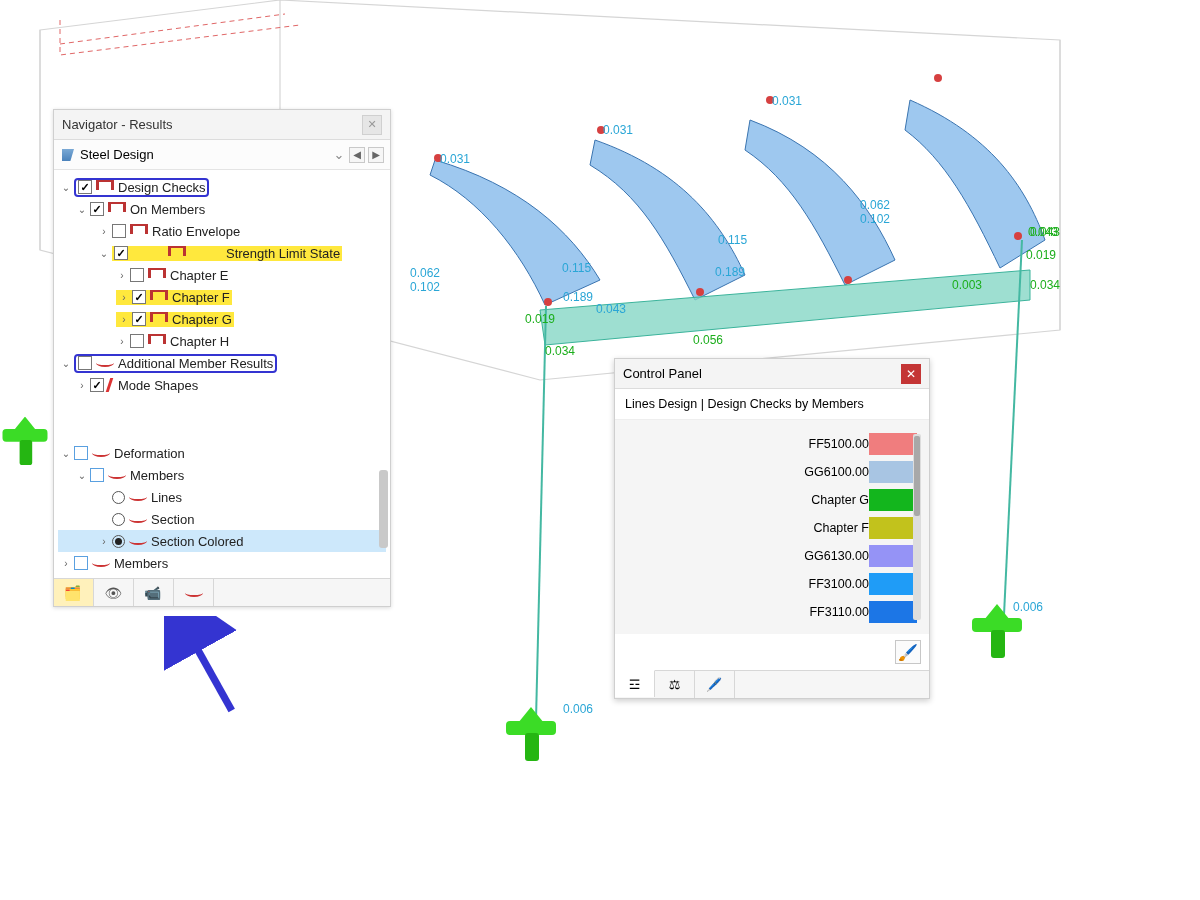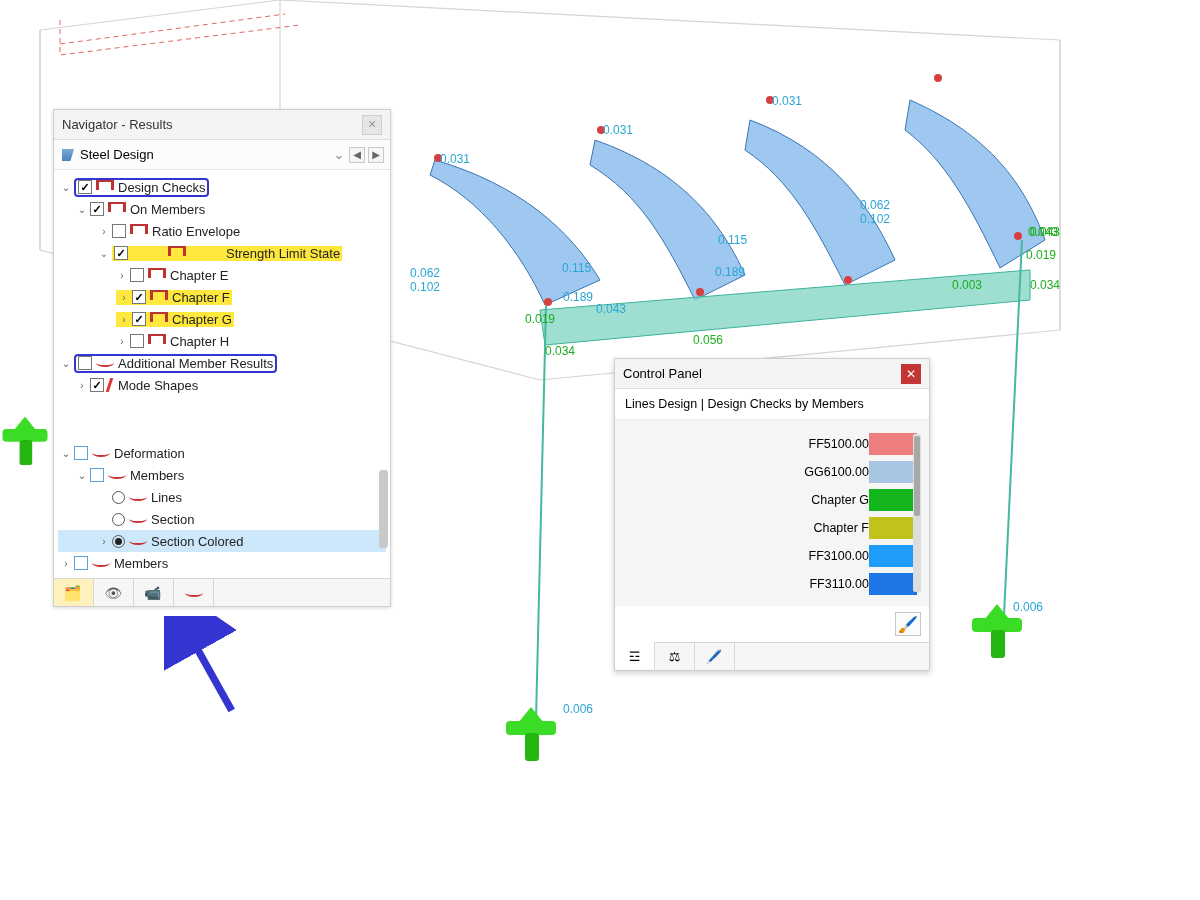--- a/index.html
+++ b/index.html
@@ -331,20 +331,24 @@
       </div>
     <div class="legend-row">
         <span class="ll">Chapter G</span>
         <span class="sw" style="background:#13b61d"></span>
       </div>
     <div class="legend-row">
         <span class="ll">Chapter F</span>
         <span class="sw" style="background:#c2c21c"></span>
       </div>
     <div class="legend-row">
+        <span class="ll">GG6130.00</span>
+        <span class="sw" style="background:#9593f6"></span>
+      </div>
+    <div class="legend-row">
         <span class="ll">FF3100.00</span>
         <span class="sw" style="background:#1f9cf7"></span>
       </div>
     <div class="legend-row">
         <span class="ll">FF3110.00</span>
         <span class="sw" style="background:#1c76e6"></span>
       </div>
     <div class="legend-scroll"></div>
   </div>
   <div class="ctrl-foot-icon">

